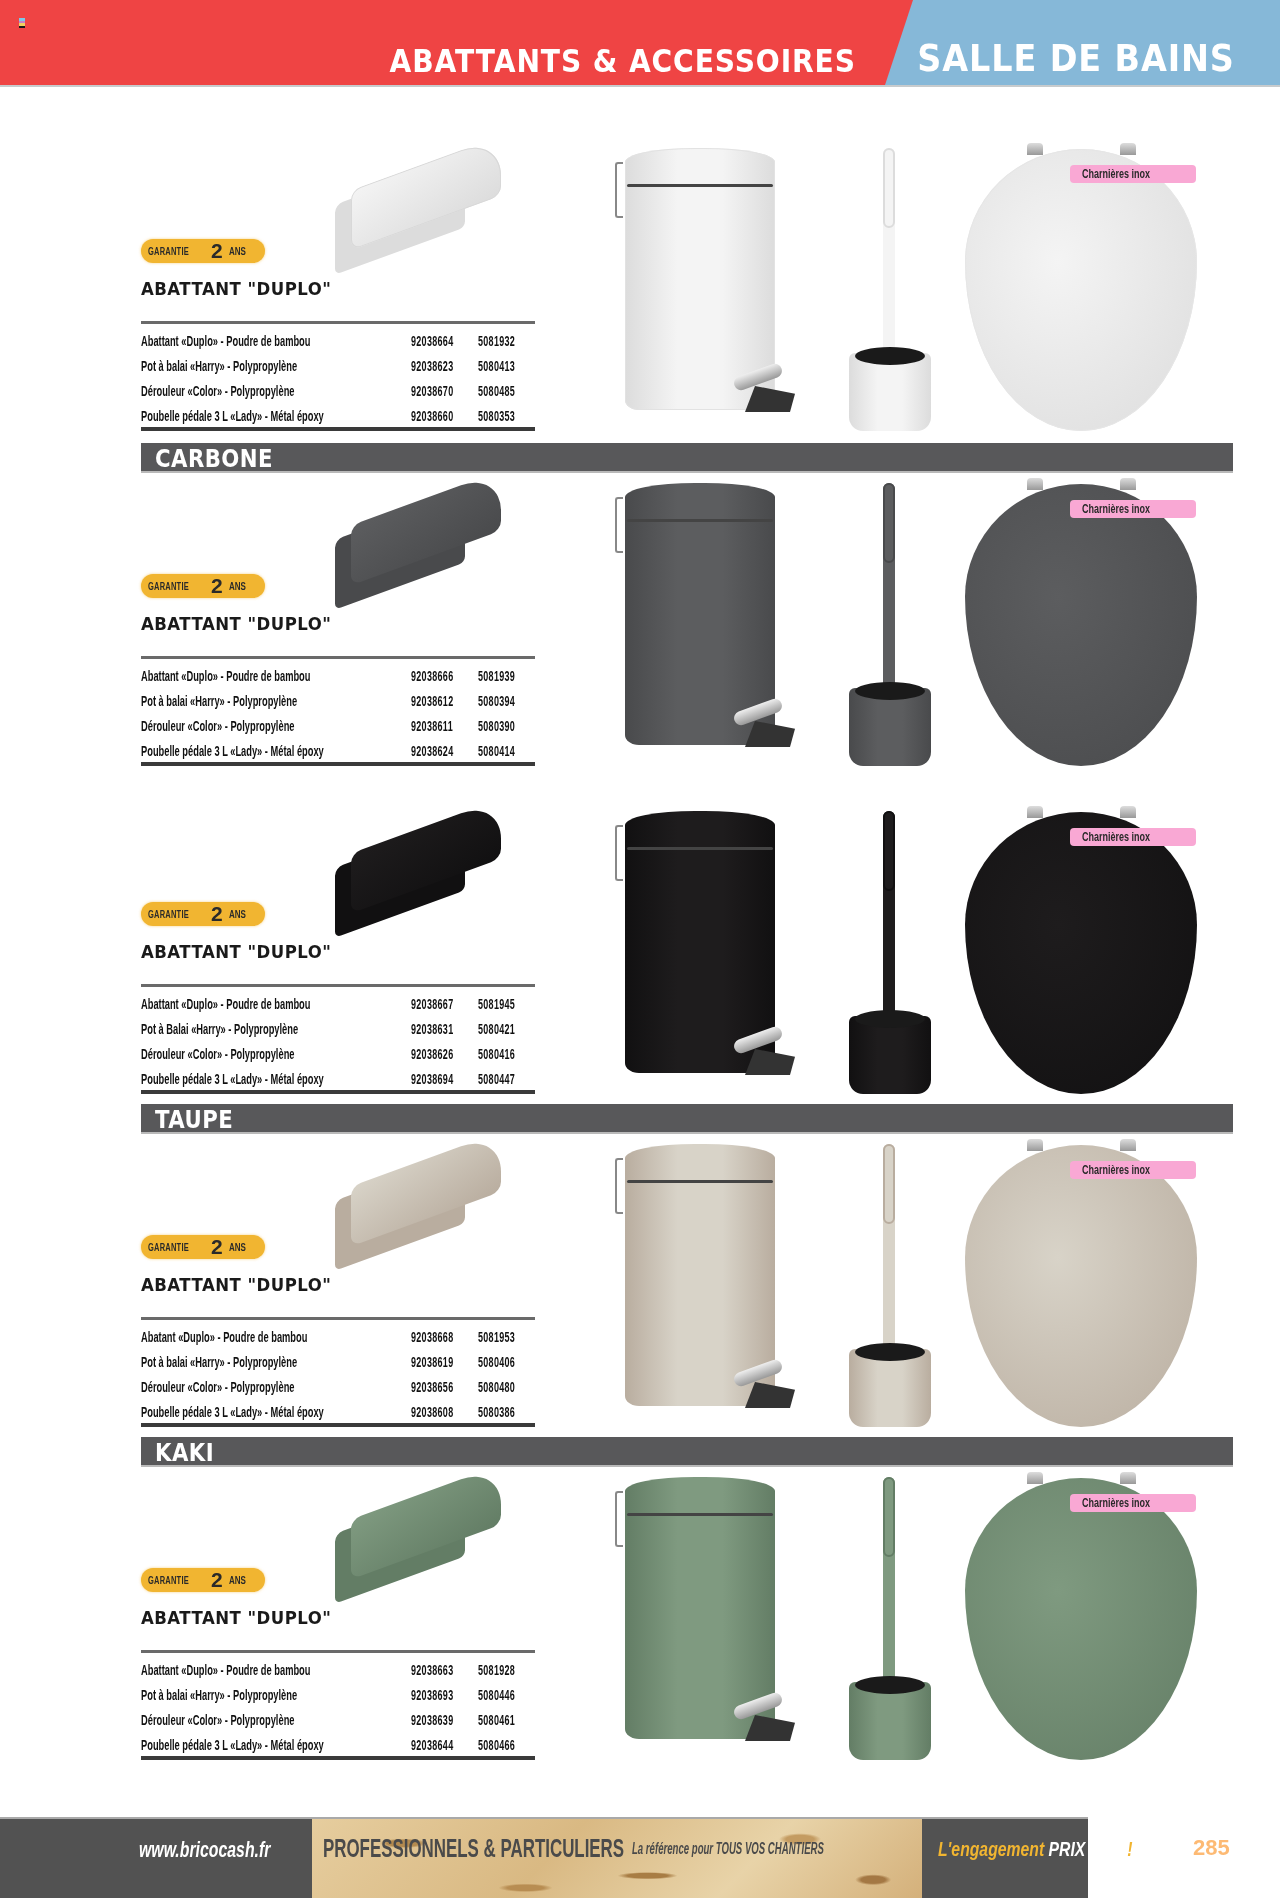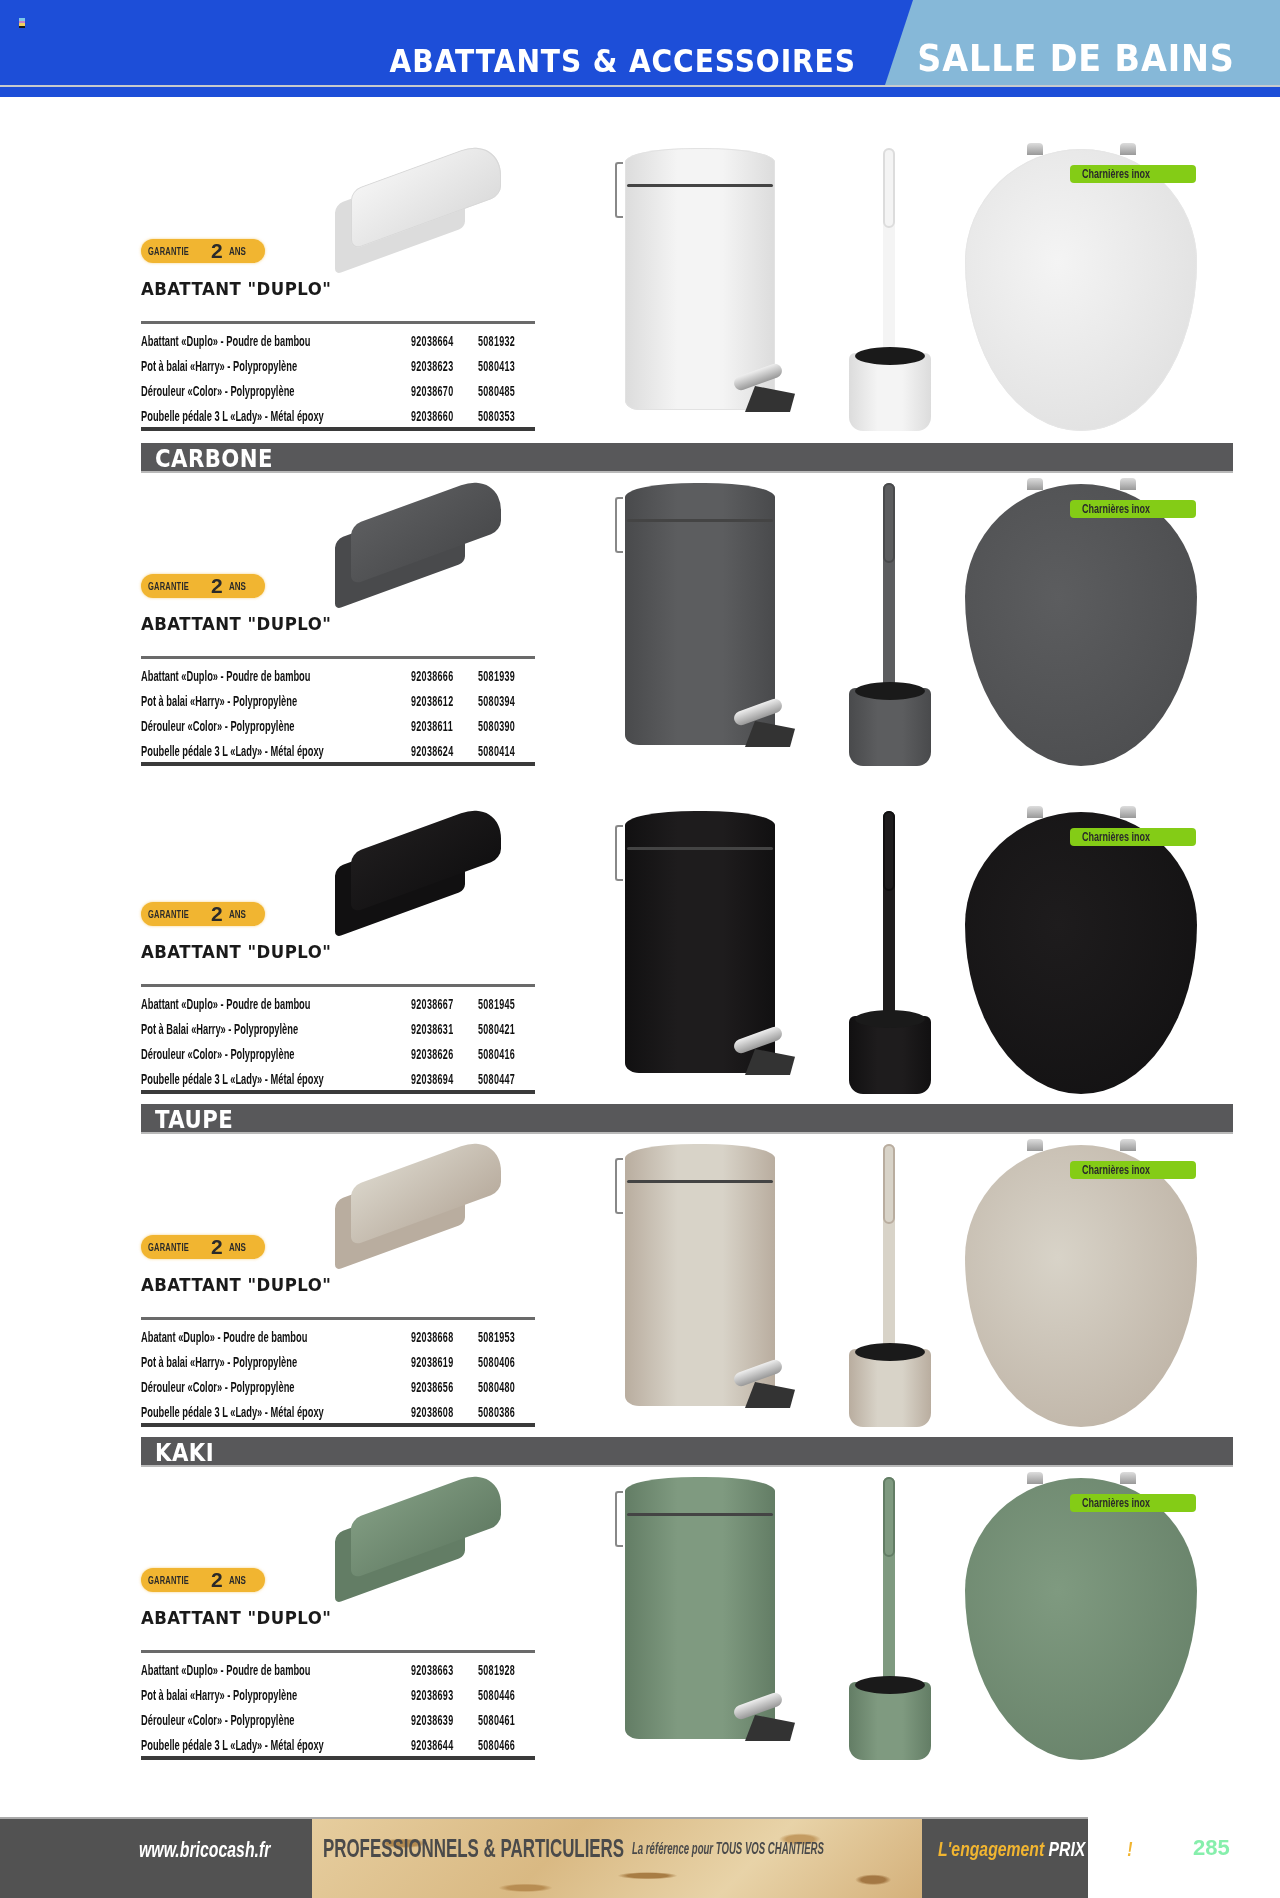--- a/index.html
+++ b/index.html
@@ -1,19 +1,19 @@
 <!DOCTYPE html>
 <html><head>
 <meta charset="utf-8">
 <style>
   * { box-sizing: border-box; margin: 0; padding: 0; }
   html, body { width: 1280px; height: 1898px; background: #ffffff; overflow: hidden; }
   body { position: relative; font-family: "Liberation Sans", sans-serif; }
 
-  .header { position: absolute; left: 0; top: 0; width: 1280px; height: 97px; background: #1d4ed8; }
+  .header { position: absolute; left: 0; top: 0; width: 1280px; height: 86px; background: #ef4444; }
   .header .blue { position: absolute; top: 0; left: 885px; width: 395px; height: 85px; background: #86b8d8;
     clip-path: polygon(28px 0, 395px 0, 395px 85px, 0 85px); }
   .header .cmyk { position: absolute; left: 19px; top: 18px; width: 6px; height: 10px; }
   .header .cmyk i { display: block; height: 2.5px; }
   .header .subtitle { position: absolute; right: 424px; top: 42px; color: #fff; font-weight: bold;
     font-size: 32px; letter-spacing: 1px; font-family: "DejaVu Sans", sans-serif; transform: scaleX(0.88); transform-origin: right; }
   .header .title { position: absolute; right: 45px; top: 36px; color: #fff; font-weight: bold;
     font-size: 38px; letter-spacing: 1px; font-family: "DejaVu Sans", sans-serif; transform: scaleX(0.88); transform-origin: right; }
   .header .shadow-line { position: absolute; left: 0; top: 85px; width: 1280px; height: 2px; background: #c7cbcd; }
 
@@ -59,21 +59,21 @@
 
   .brush { position: absolute; left: 704px; top: 40px; width: 90px; height: 285px; }
   .brush .stick { position: absolute; left: 38px; top: 0; width: 12px; height: 215px; border-radius: 6px; }
   .brush .loop { position: absolute; left: 38px; top: 0; width: 12px; height: 80px; border-radius: 6px; border: 2px solid; background: transparent; }
   .brush .cup { position: absolute; left: 4px; top: 205px; width: 82px; height: 78px; border-radius: 6px 6px 14px 14px; }
   .brush .rim { position: absolute; left: 10px; top: 199px; width: 70px; height: 18px; background: #1a1a1a; border-radius: 50%; }
 
   .seat { position: absolute; left: 824px; top: 35px; width: 232px; height: 288px; }
   .seat .hinge { position: absolute; top: 0; width: 16px; height: 12px; background: linear-gradient(#ddd,#999); border-radius: 4px 4px 0 0; }
   .seat .oval { position: absolute; left: 0; top: 6px; width: 232px; height: 282px; border-radius: 50% 50% 50% 50% / 40% 40% 60% 60%; }
-  .badge-inox { position: absolute; left: 929px; top: 57px; width: 126px; height: 18px; background: #84cc16; border-radius: 4px; }
+  .badge-inox { position: absolute; left: 929px; top: 57px; width: 126px; height: 18px; background: #f9a8d4; border-radius: 4px; }
   .badge-inox span { position: absolute; left: 12px; top: 2px; font-size: 12px; font-weight: bold; color: #2a2a2a;
     transform: scaleX(0.75); transform-origin: left; white-space: nowrap; }
 
   .footer { position: absolute; left: 0; top: 1817px; width: 1088px; height: 81px; background: #525252; border-top: 2px solid #a9a9a9; }
   .footer .url { position: absolute; left: 139px; top: 18px; color: #fff; font-size: 22px; font-weight: bold; font-style: italic;
     transform: scaleX(0.72); transform-origin: left; white-space: nowrap; }
   .footer .osb { position: absolute; left: 312px; top: 0; width: 610px; height: 81px;
     background:
       radial-gradient(ellipse 40px 8px at 15% 30%, #b38a4f 40%, transparent 60%),
       radial-gradient(ellipse 50px 6px at 55% 70%, #a87d44 40%, transparent 60%),
@@ -82,21 +82,21 @@
       radial-gradient(ellipse 30px 9px at 92% 75%, #a47844 40%, transparent 60%),
       linear-gradient(135deg, #e6cd9e, #d9b983 40%, #e8d3a8 70%, #d4b07a); }
   .footer .pro { position: absolute; left: 323px; top: 14px; color: #4a4a4a; font-size: 26px; font-weight: bold;
     transform: scaleX(0.65); transform-origin: left; white-space: nowrap; }
   .footer .ref { position: absolute; left: 632px; top: 21px; color: #4a4a4a; font-size: 16px; font-weight: bold; font-style: italic;
     transform: scaleX(0.6); transform-origin: left; white-space: nowrap; }
   .footer .eng { position: absolute; left: 938px; top: 18px; color: #f1b531; font-size: 21px; font-weight: bold; font-style: italic;
     transform: scaleX(0.75); transform-origin: left; white-space: nowrap; }
   .footer .eng b { color: #ffffff; }
   .footer .eng em { color: #f1b531; }
-  .footer .page { position: absolute; left: 1193px; top: 16px; color: #86efac; font-size: 22px; font-weight: bold; }
+  .footer .page { position: absolute; left: 1193px; top: 16px; color: #fdba74; font-size: 22px; font-weight: bold; }
 </style>
 </head>
 <body>
 
 <div class="header">
   <div class="cmyk">
     <i style="background:#7cc8e8"></i>
       <i style="background:#c880c8"></i>
       <i style="background:#f0d060"></i>
       <i style="background:#1a1a1a"></i>

